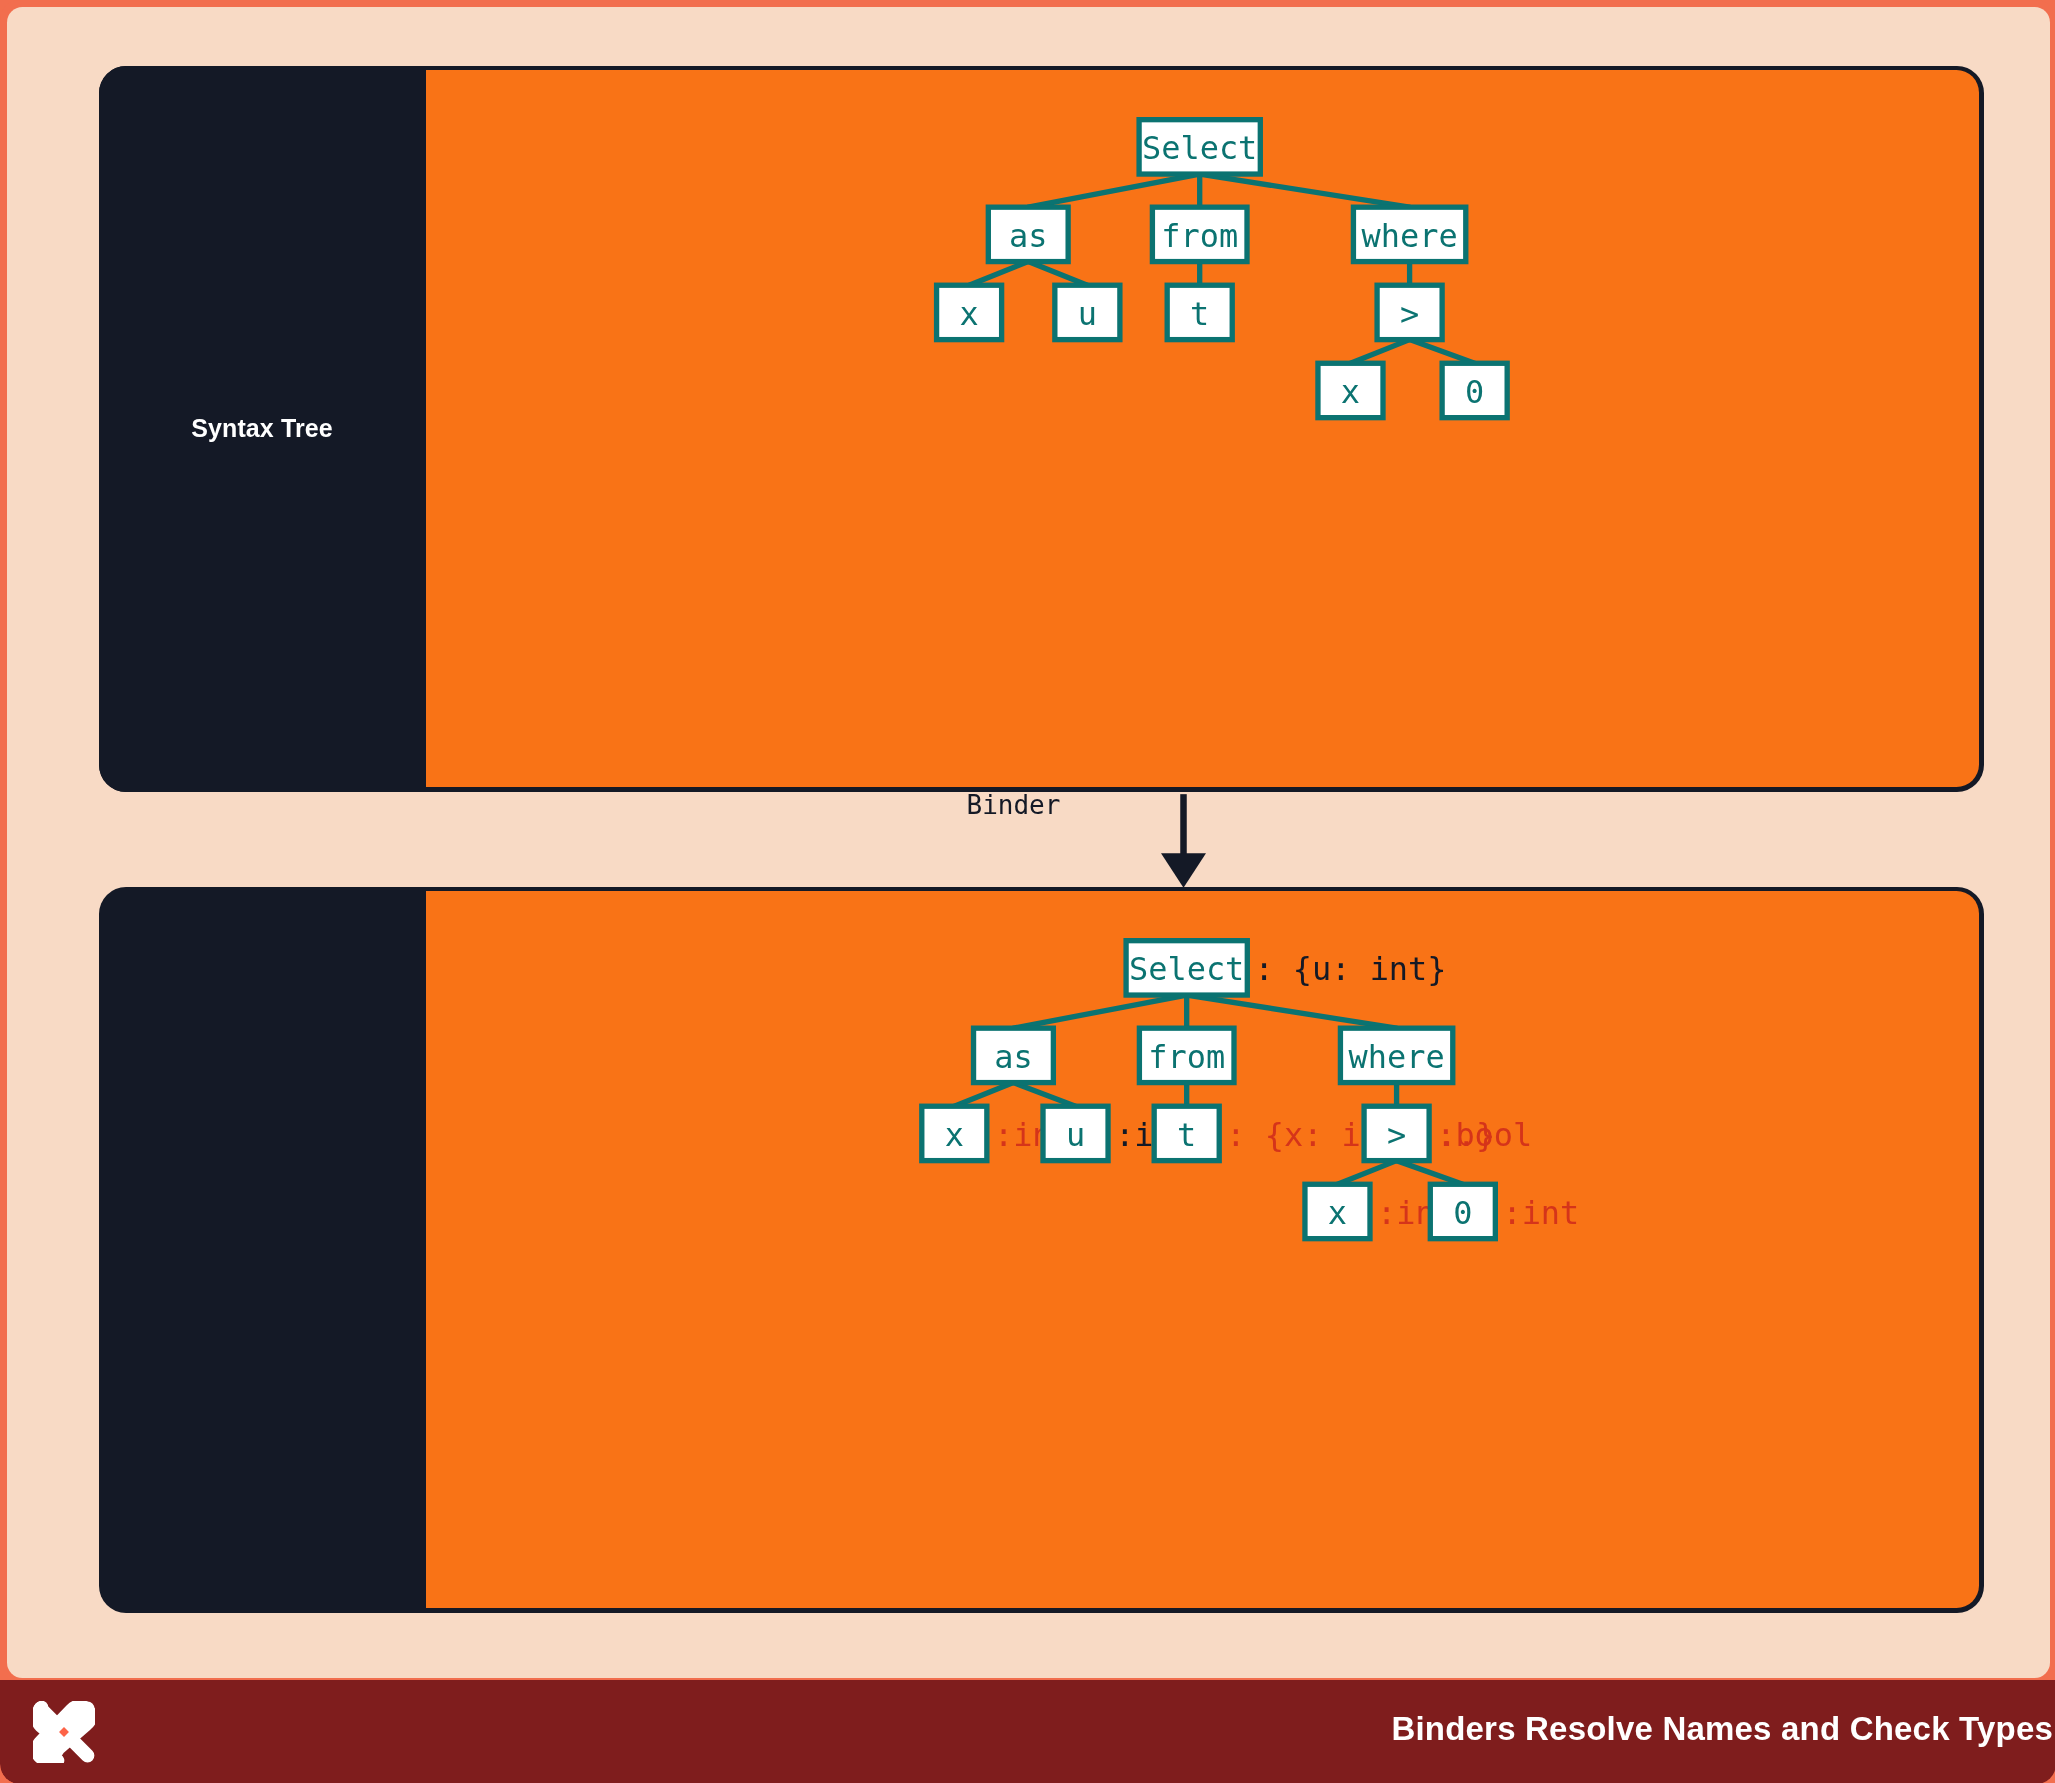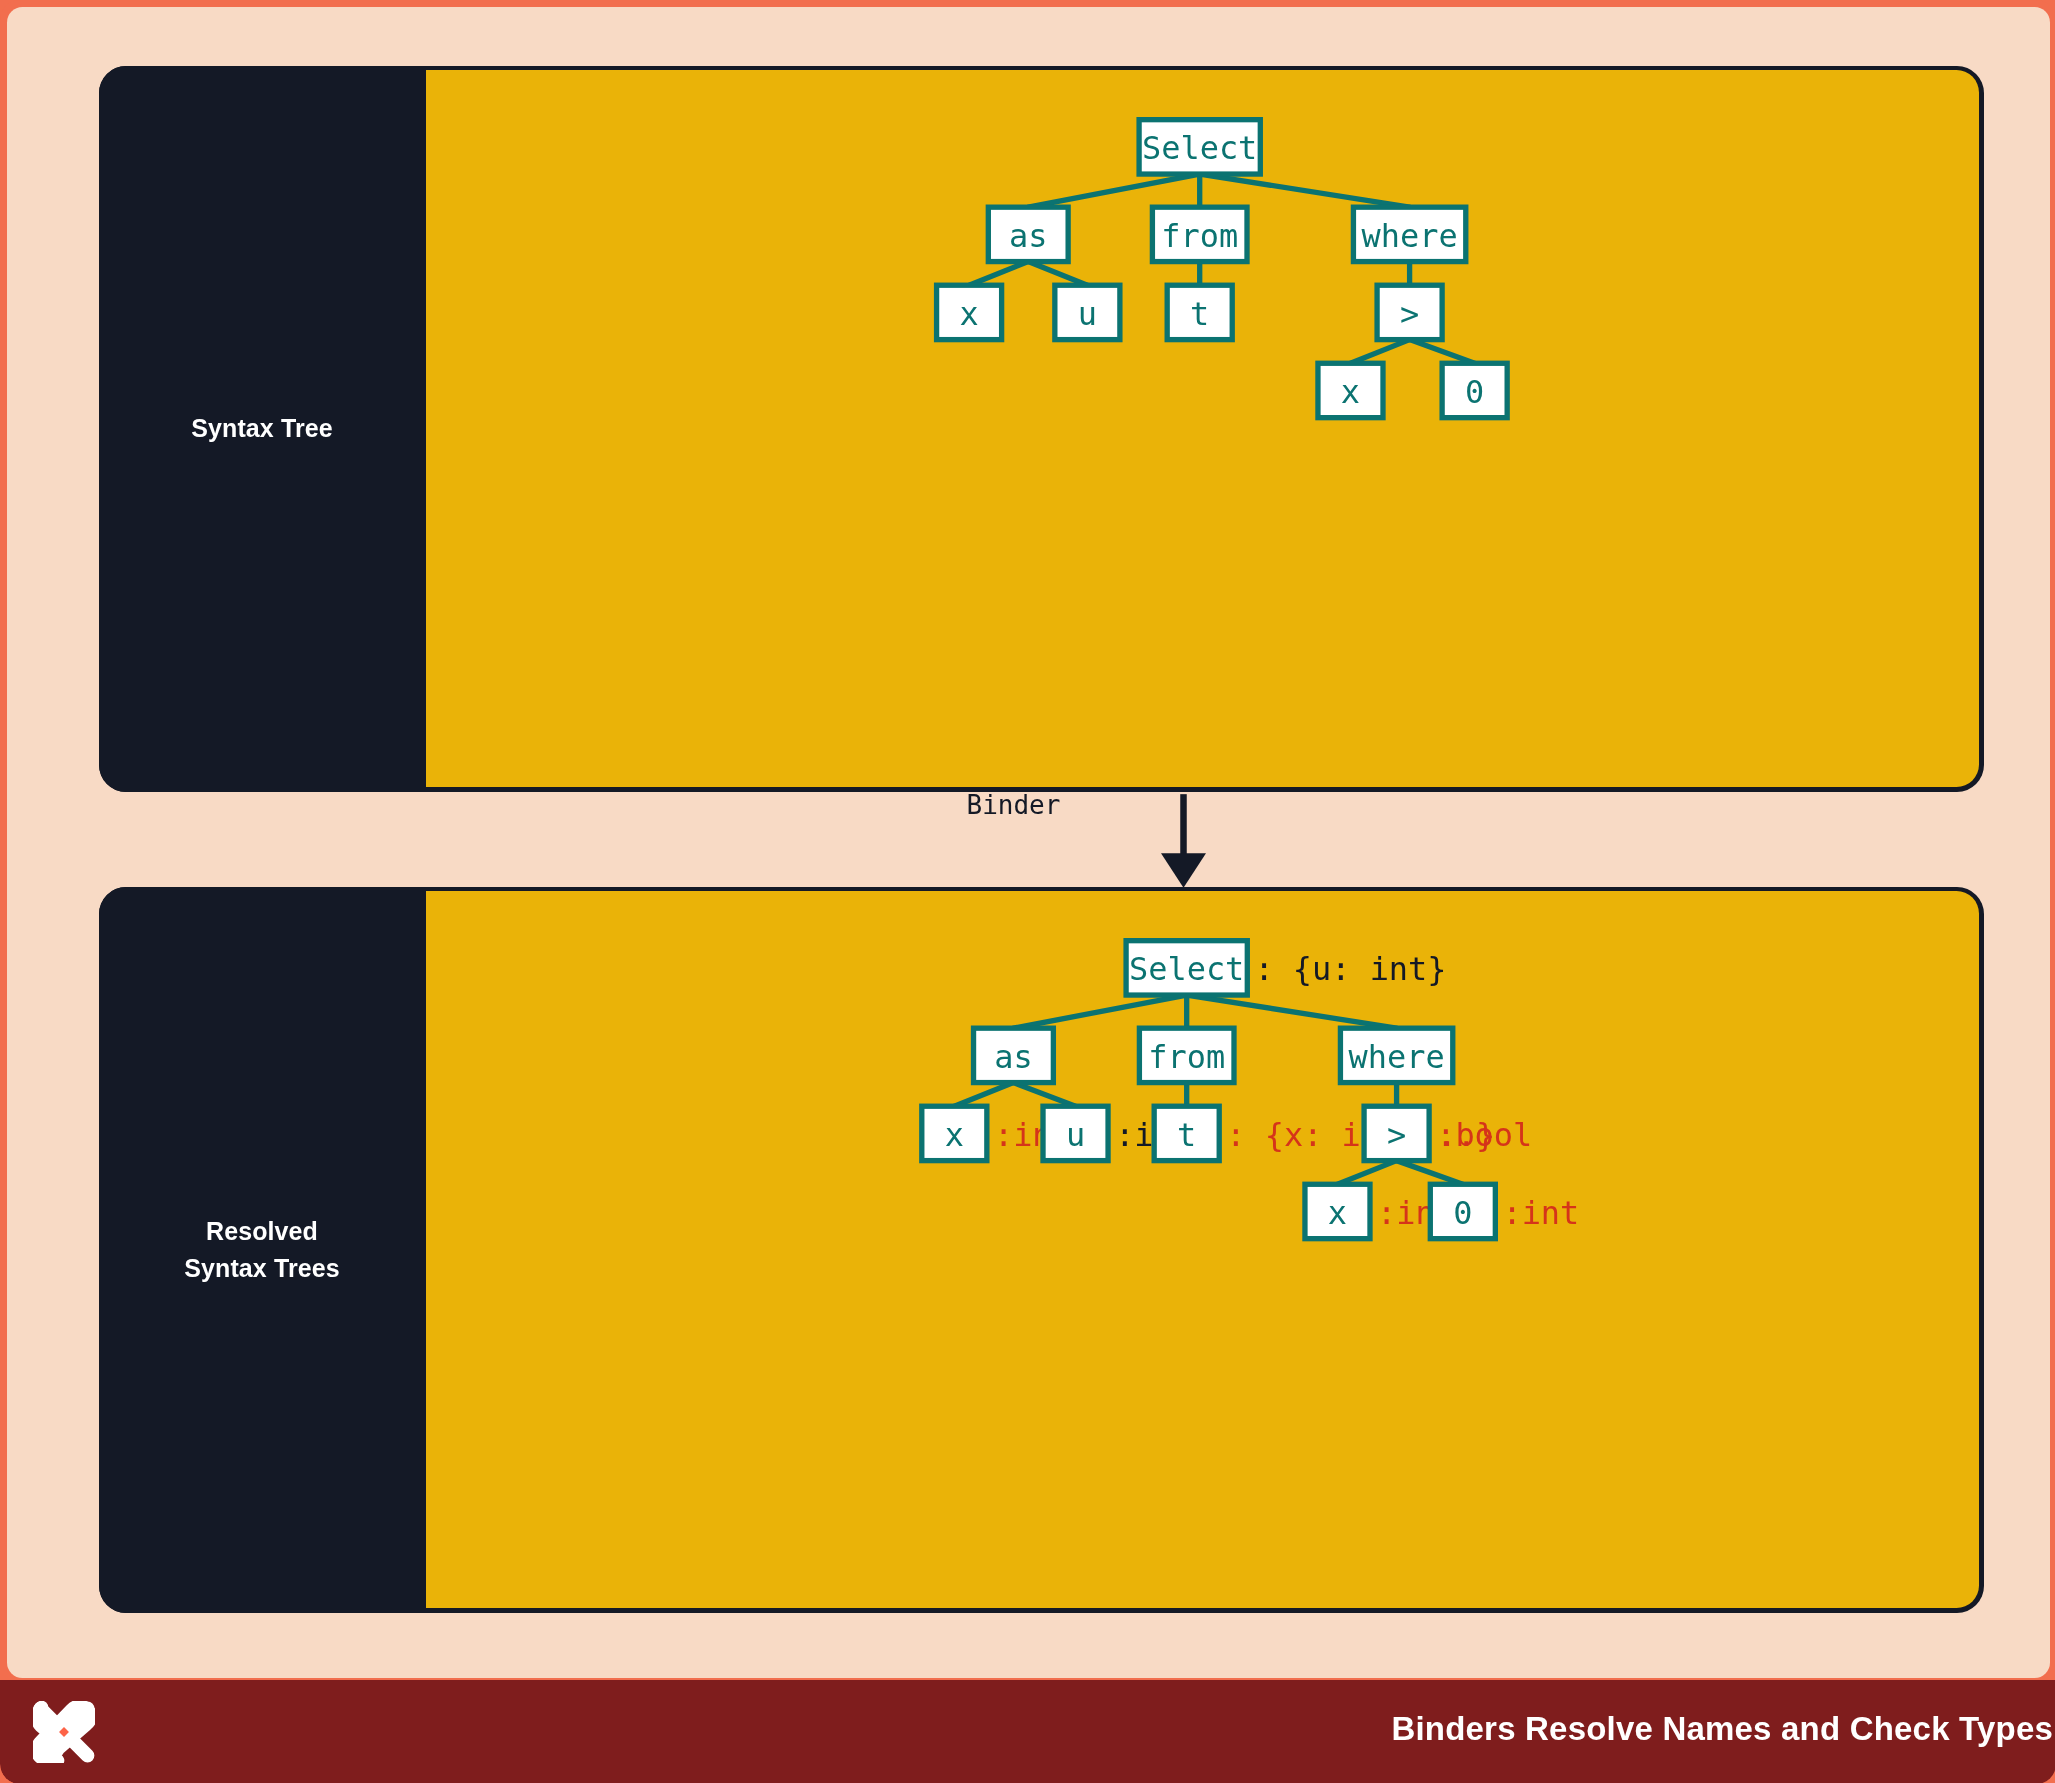--- a/index.html
+++ b/index.html
@@ -34,21 +34,21 @@
     display:flex;align-items:center;justify-content:center;
     color:#FFFFFF;
     font-weight:bold;
     font-size:25px;
     line-height:1.45;
     text-align:center;
     letter-spacing:0.1px;
   }
   .panel .content{
     position:absolute;left:327px;top:4.7px;right:4.7px;bottom:4.7px;
-    background:#eab308;
+    background:#f97316;
     border-top-right-radius:22.5px;border-bottom-right-radius:22.5px;
   }
   #panel-top{left:92px;top:59px;width:1885px;height:726px;}
   #panel-bottom{left:92px;top:880px;width:1885px;height:726px;}
 
   
   .tree-svg{position:absolute;left:0;top:0;width:100%;height:100%;}
   .nodebox{fill:#FFFFFF;stroke:#0B7371;stroke-width:9;}
   .edge{stroke:#0B7371;stroke-width:9;fill:none;stroke-linecap:round;}
   .nodetext{
@@ -151,26 +151,20 @@
       </div>
     </div>
 
     <div id="binder-label">Binder</div>
     <svg id="binder-arrow" viewBox="0 0 120 160">
       <line x1="60" y1="0" x2="60" y2="118" stroke="#141926" stroke-width="11"></line>
       <polygon points="60,158 22,100 98,100" fill="#141926"></polygon>
     </svg>
 
     <div class="panel" id="panel-bottom">
-      <div class="sidebar">
-        <span>
-          <span>Resolved</span><br>
-          <span>Syntax Trees</span>
-        </span>
-      </div>
       <div class="content">
         <svg class="tree-svg" viewBox="0 0 2130 1212" preserveAspectRatio="xMidYMid meet" id="svg-tree-1">
             <line x1="1038" y1="176" x2="745" y2="232" class="edge"></line>
             <line x1="1038" y1="176" x2="1038" y2="232" class="edge"></line>
             <line x1="1038" y1="176" x2="1393" y2="232" class="edge"></line>
             <line x1="745" y1="324" x2="645" y2="364" class="edge"></line>
             <line x1="745" y1="324" x2="850" y2="364" class="edge"></line>
             <line x1="1038" y1="324" x2="1038" y2="364" class="edge"></line>
             <line x1="1393" y1="324" x2="1393" y2="364" class="edge"></line>
             <line x1="1393" y1="456" x2="1293" y2="496" class="edge"></line>

